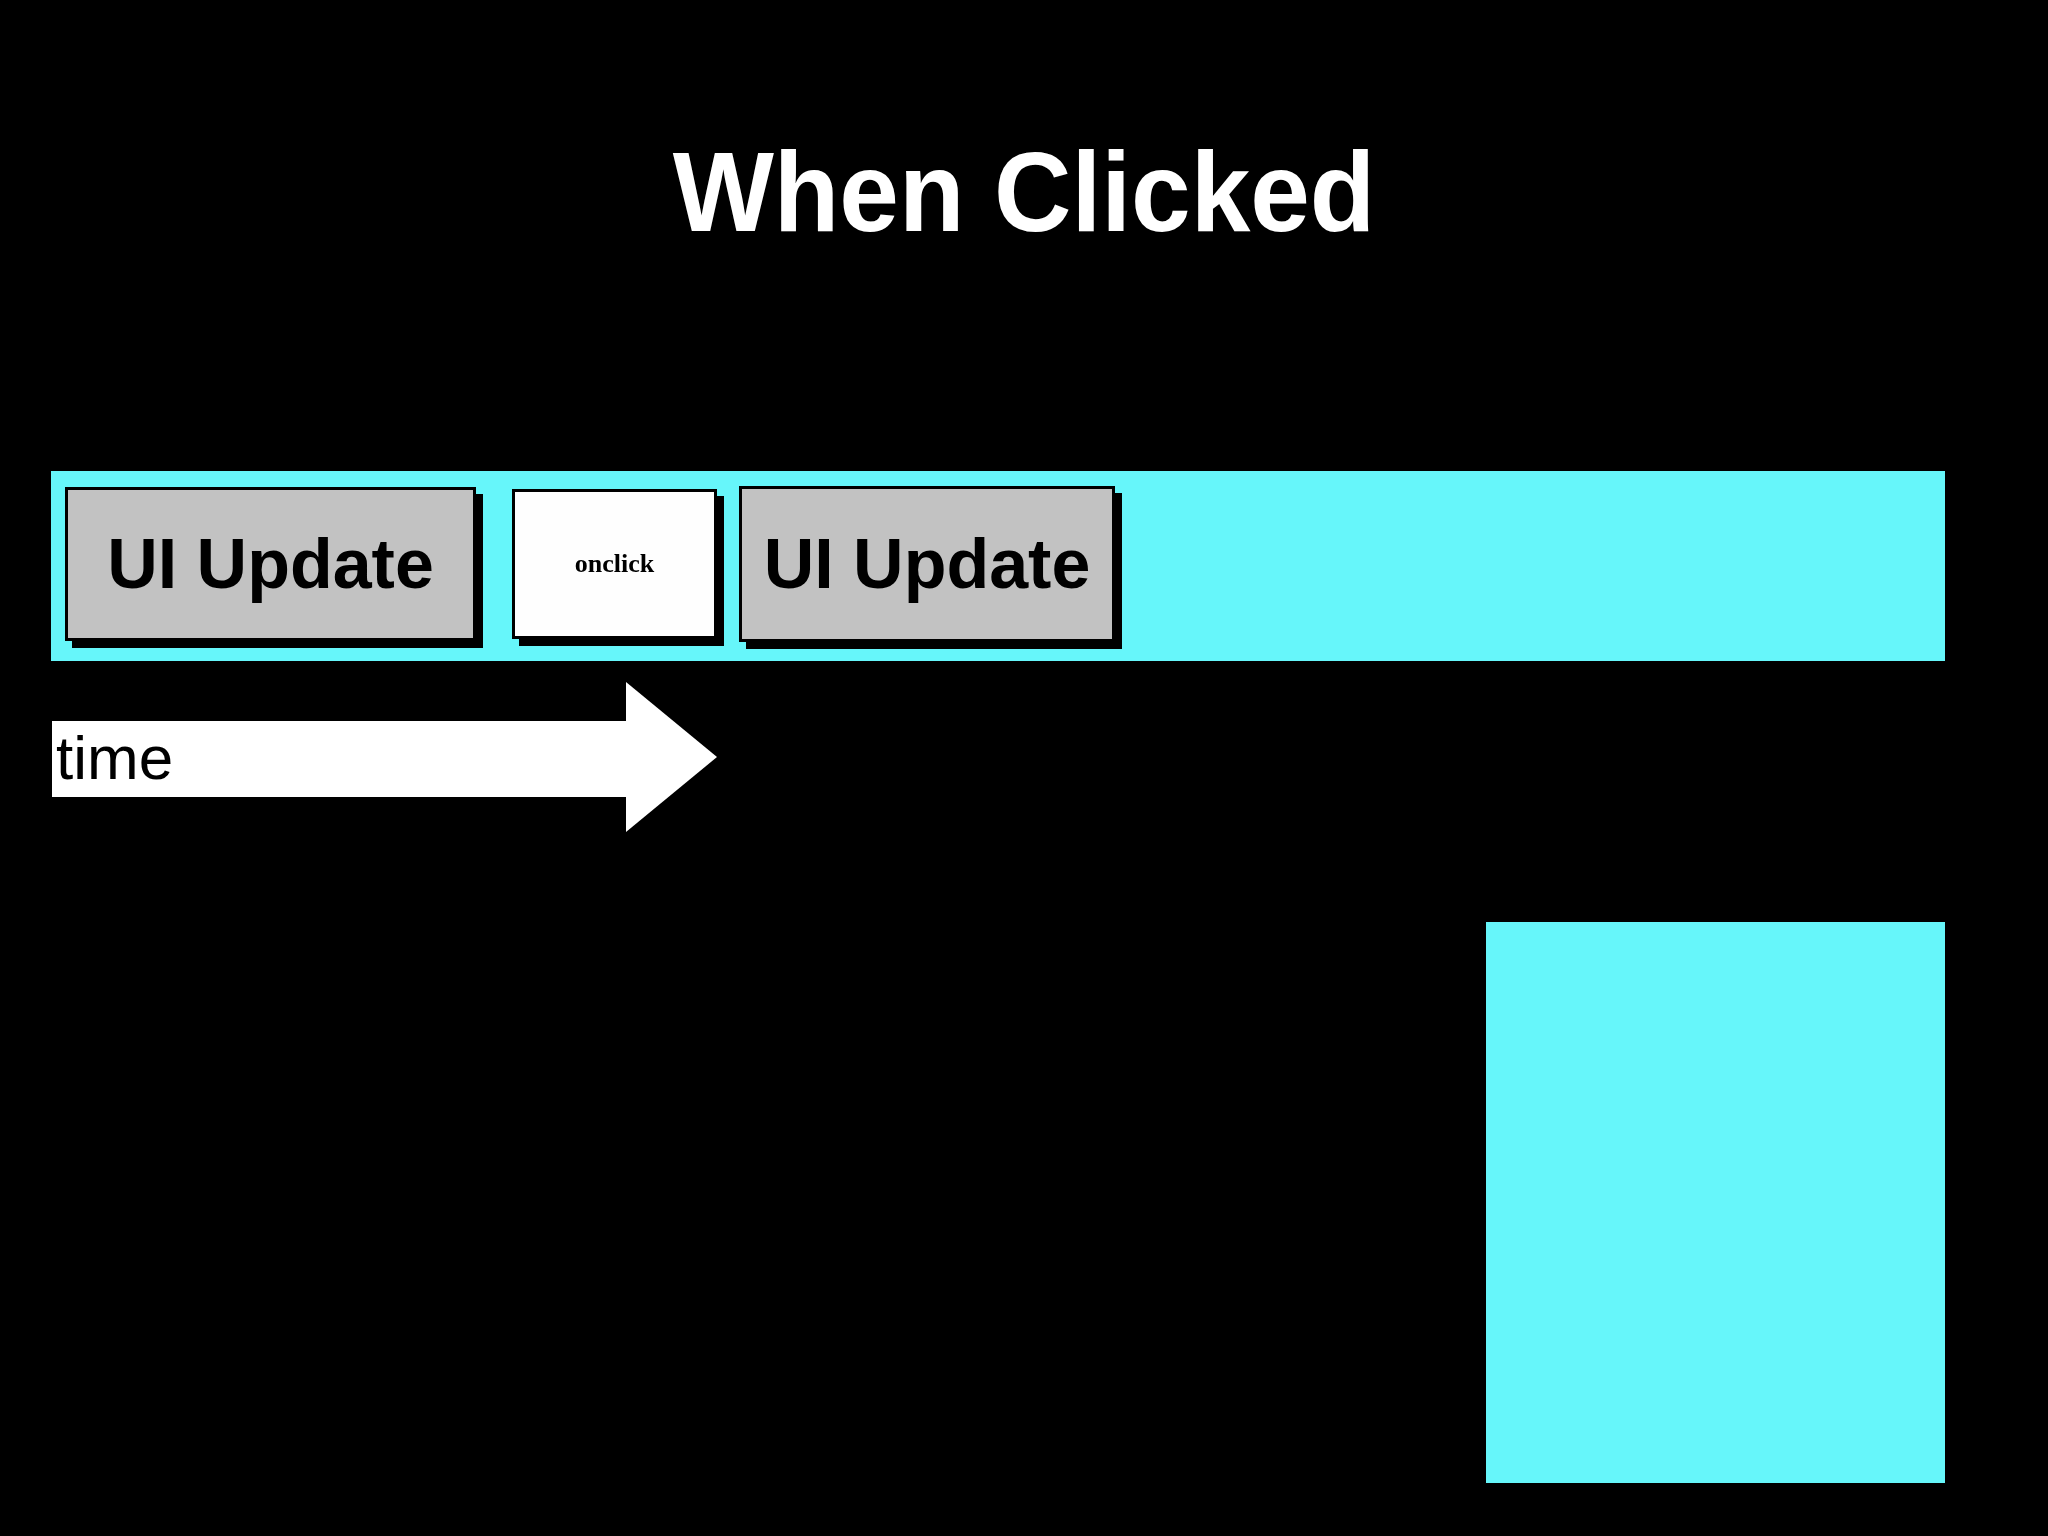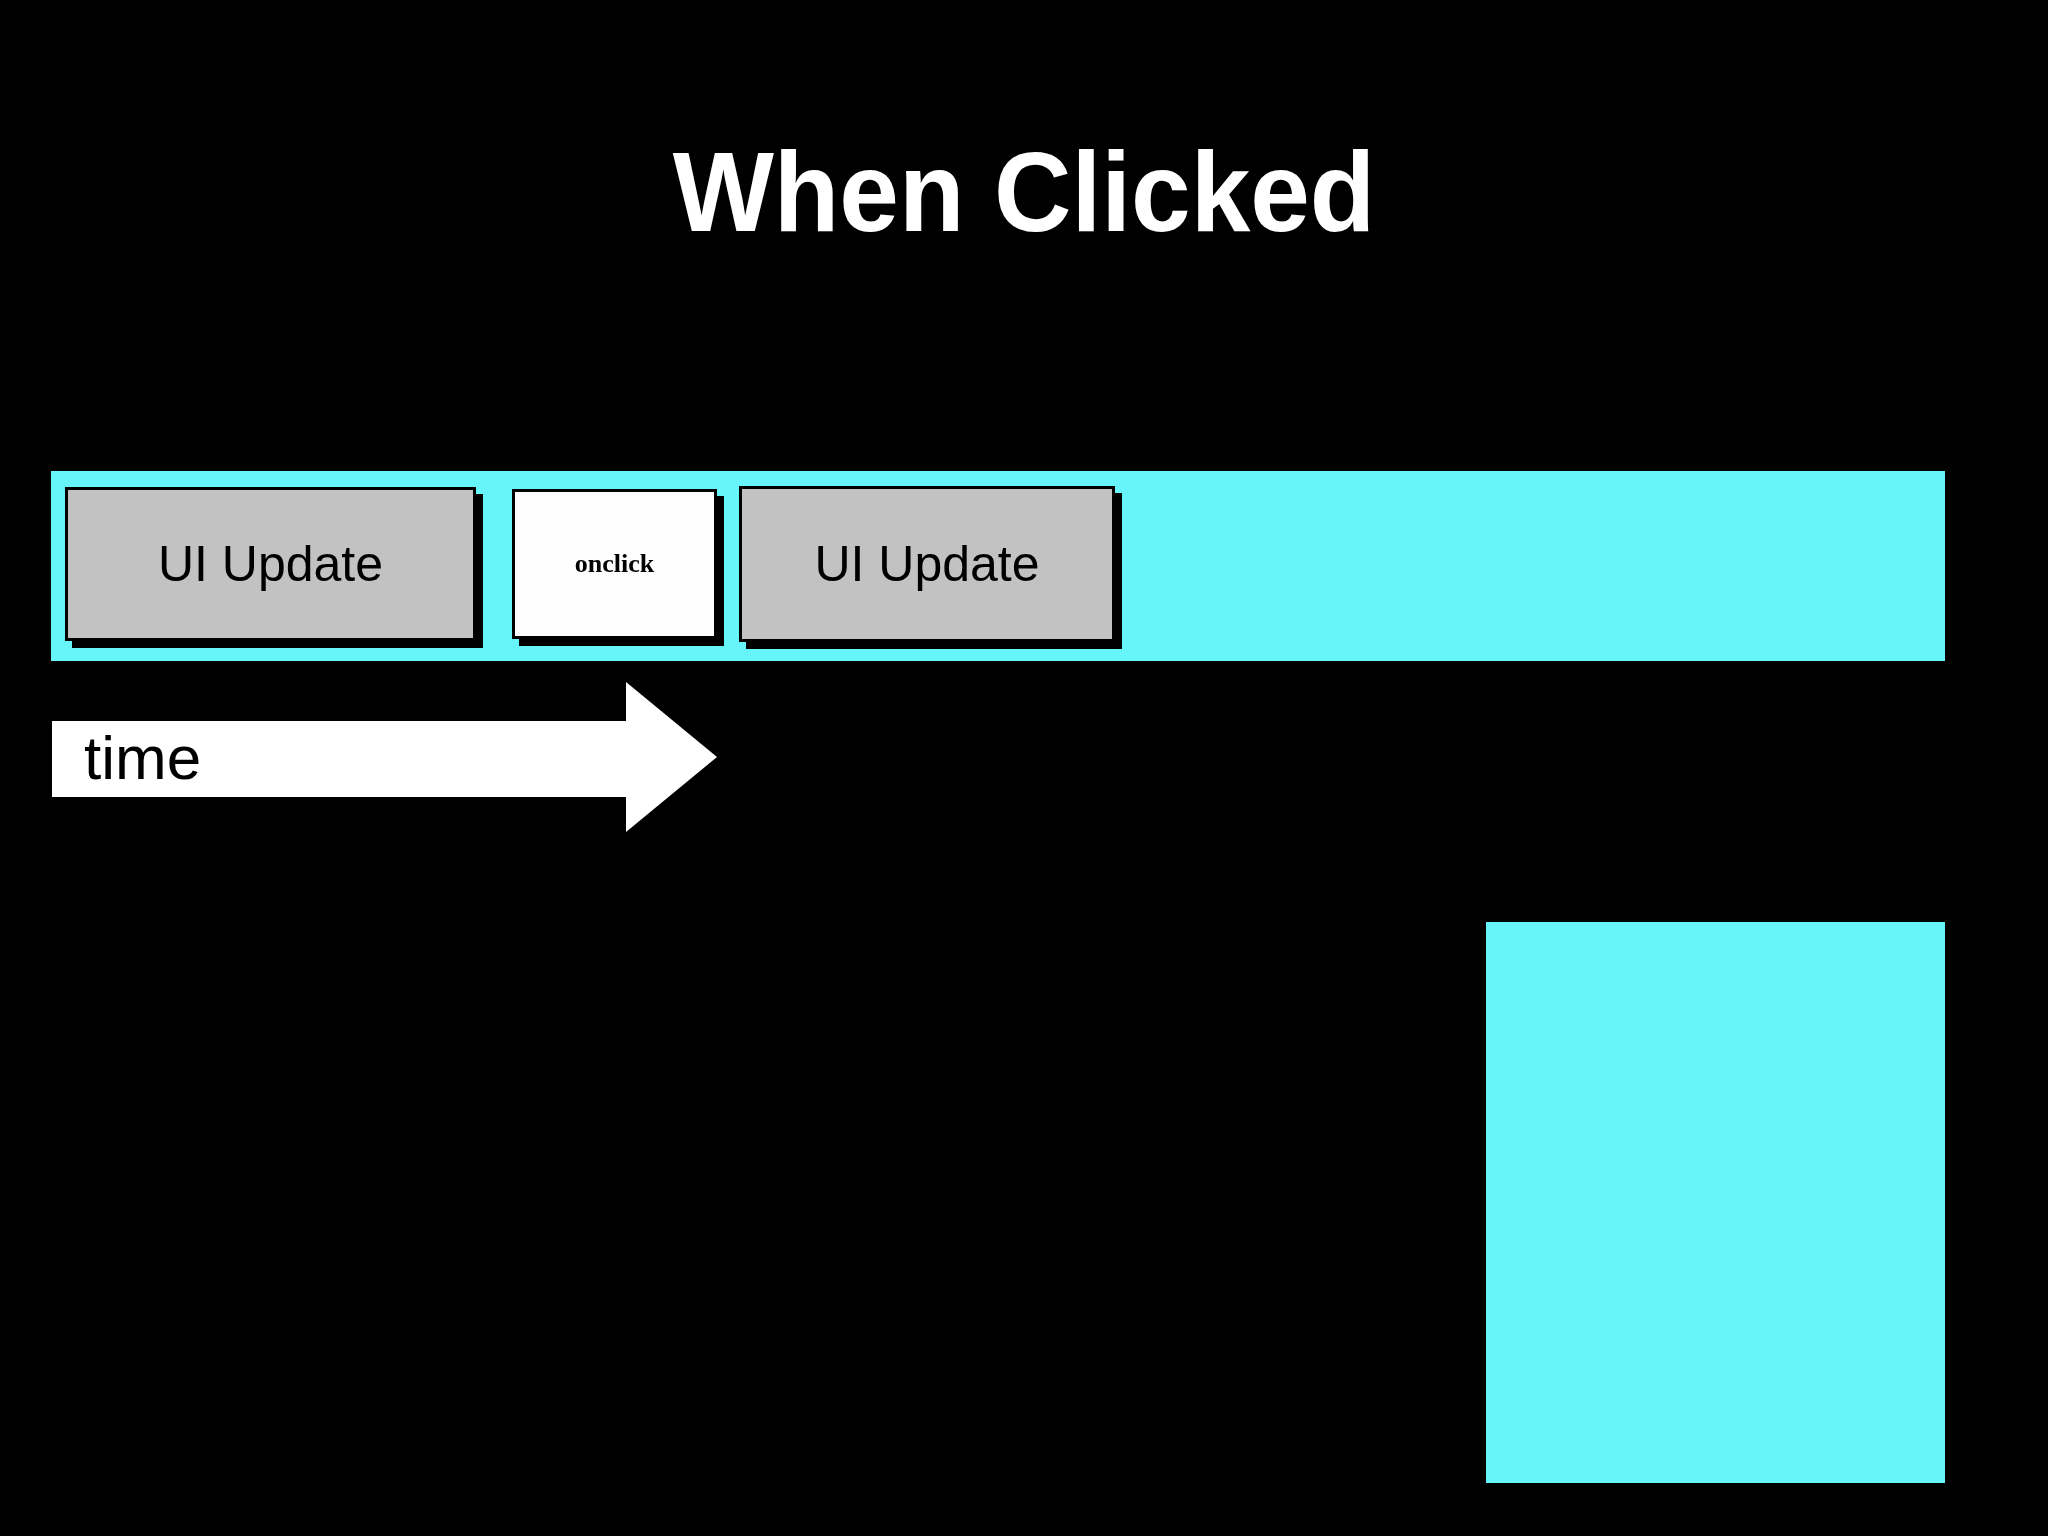--- a/index.html
+++ b/index.html
@@ -39,22 +39,22 @@
     display: flex;
     align-items: center;
     justify-content: center;
     border: 3px solid #000;
     box-shadow: 7px 7px 0 0 #000;
     color: #000;
     white-space: nowrap;
   }
   .tbox.gray {
     background: var(--box_gray, #C2C2C2);
-    font-size: 50px;
-    font-weight: normal;
+    font-size: 70px;
+    font-weight: bold;
   }
   .tbox.code {
     background: var(--box_white, #fff);
     font-family: Liberation Serif, serif;
     font-weight: bold;
     font-size: 26px;
   }
   .tbox.white-box {
     background: var(--box_white, #fff);
     font-weight: bold;
@@ -62,21 +62,21 @@
   }
   .arrow { position: absolute; left: 52px; top: 682px; width: 665px; height: 151px; }
   .arrow-body {
     position: absolute;
     left: 0; top: 39px;
     width: 574px; height: 76px;
     background: #fff;
   }
   .arrow-label {
     position: absolute;
-    left: 32px; top: 0;
+    left: 4px; top: 0;
     line-height: 74px;
     font-size: 62px;
     color: #000;
   }
   .arrow-head {
     position: absolute;
     left: 574px; top: 0;
     width: 0; height: 0;
     border-top: 75.5px solid transparent;
     border-bottom: 75.5px solid transparent;

